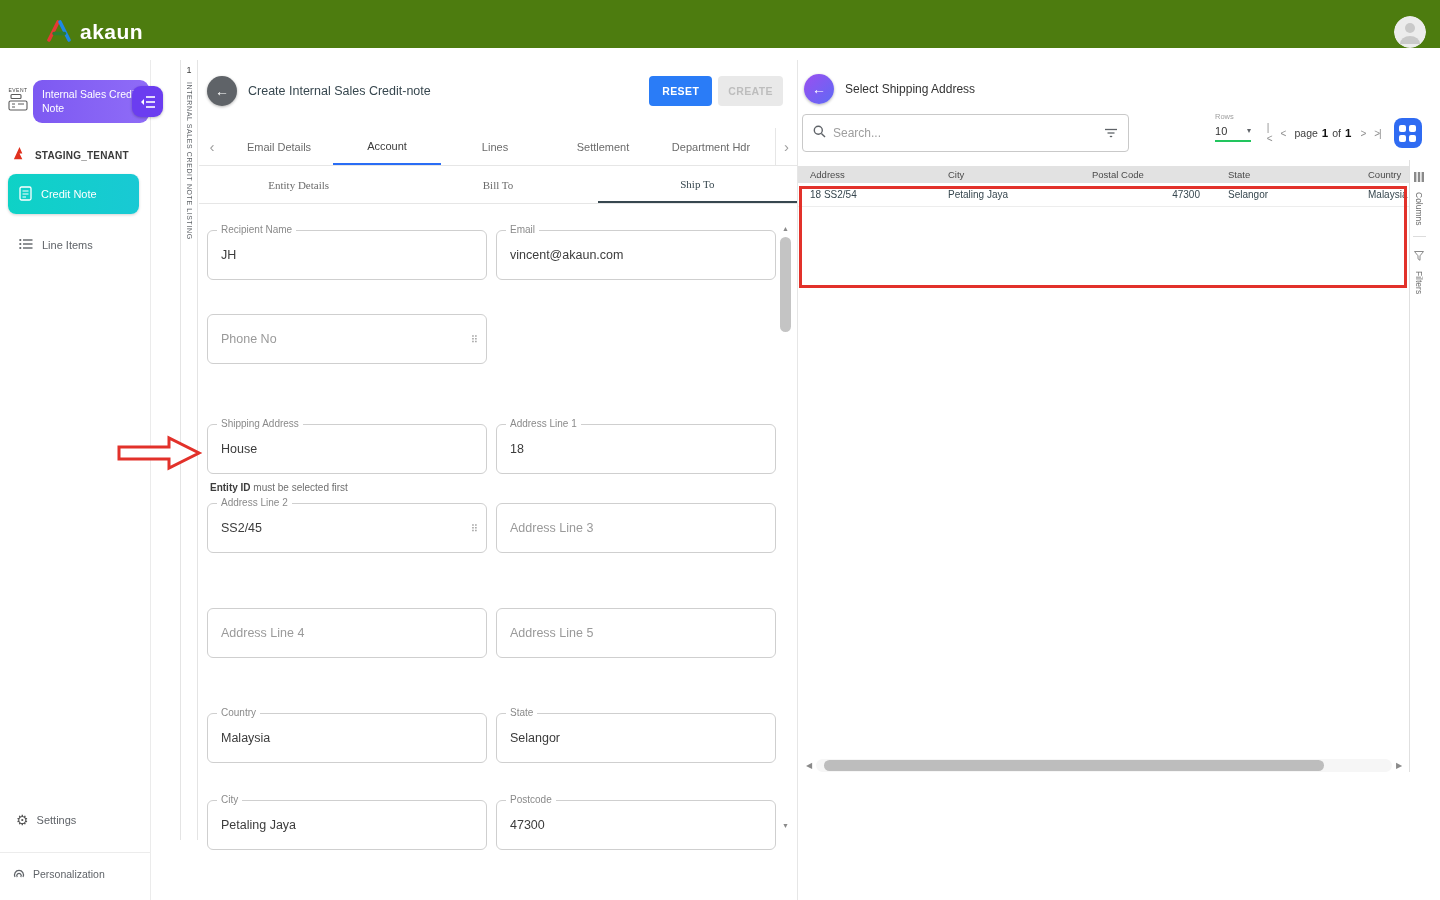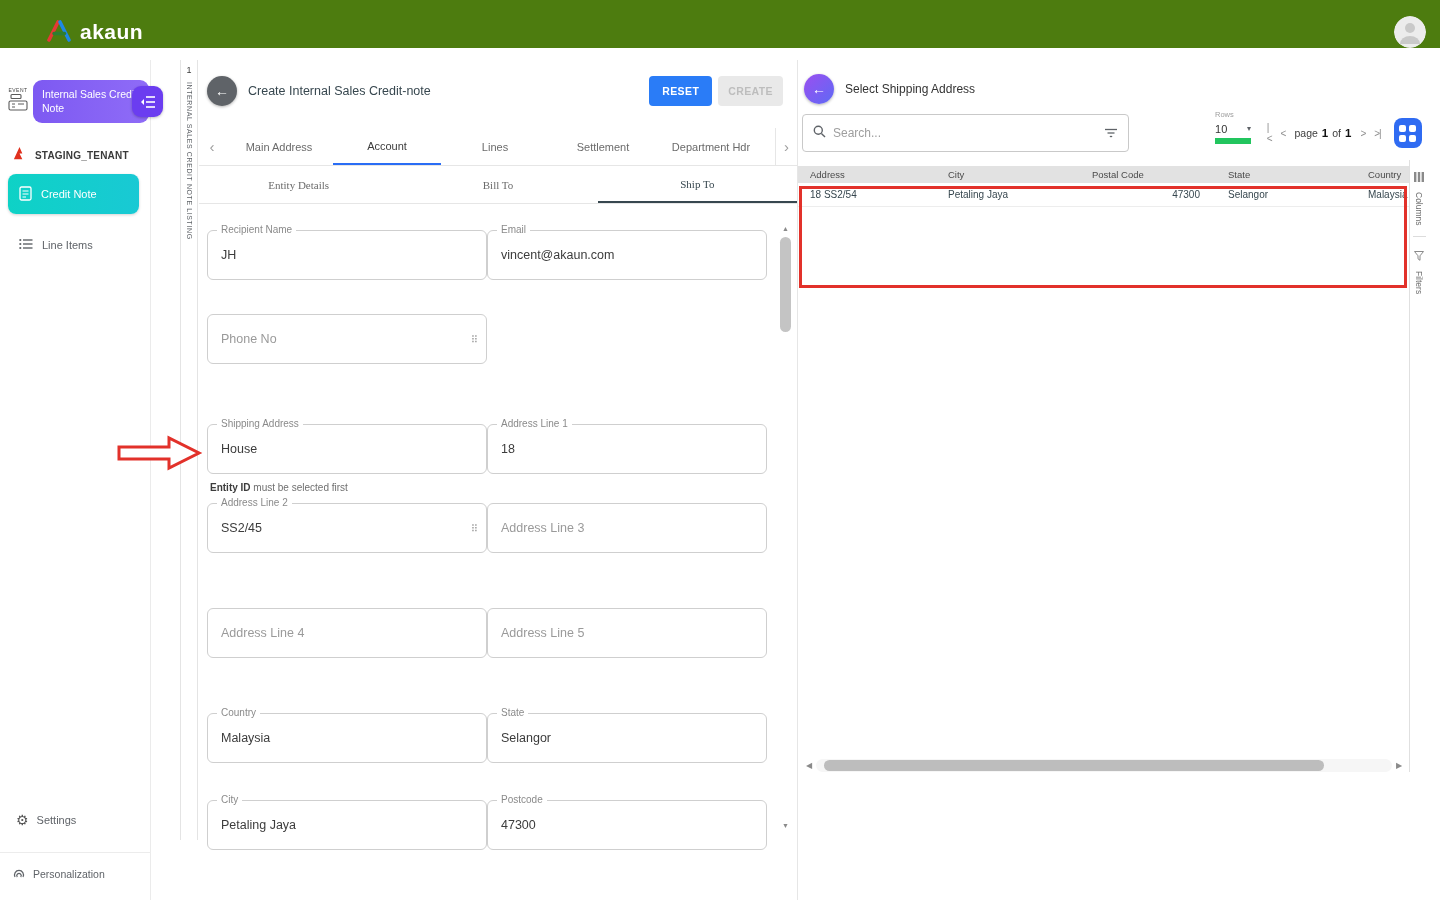--- a/index.html
+++ b/index.html
@@ -43,21 +43,21 @@
   .tabs-row { display:flex; align-items:stretch; height:38px; margin-top:22px; border-bottom:1px solid #e6e6e6; }
   .tab-scroll { width:26px; display:flex; align-items:center; justify-content:center; color:#9e9e9e; font-size:15px; }
   .tab-scroll.right { margin-left:auto; width:22px; border-left:1px solid #e6e6e6; }
   .tab { width:108px; display:flex; align-items:center; justify-content:center; font-size:11px; color:#6b6b6b; white-space:nowrap; overflow:hidden; }
   .tab.active { color:#3c3c3c; border-bottom:2px solid #2a6df5; }
   .subtabs-row { display:flex; height:38px; border-bottom:1px solid #e6e6e6;font-family:Liberation Serif, serif; }
   .subtab { flex:1; display:flex; align-items:center; justify-content:center; font-size:11px; color:#6b6b6b; }
   .subtab.active { color:#37474f; border-bottom:2px solid #37474f; }
 
   .form-area { position:relative; padding:26px 0 0 8px; }
-  .form-row { display:flex; }
+  .form-row { display:flex; gap:9px; }
   .mb34 { margin-bottom:34px; } .mb60 { margin-bottom:60px; } .mb36 { margin-bottom:55px; } .mb37 { margin-bottom:37px; }
   .field { position:relative; width:280px; height:50px; border:1px solid #cfcfcf; border-radius:6px; background:#fff; }
   .flabel { position:absolute; top:-7px; left:9px; font-size:10px; color:#8a8a8a; background:#fff; padding:0 4px; white-space:nowrap; }
   .fvalue { position:absolute; left:13px; top:50%; transform:translateY(-50%); font-size:12.5px; color:#3c3c3c; white-space:nowrap; }
   .fplaceholder { position:absolute; left:13px; top:50%; transform:translateY(-50%); font-size:12.5px; color:#9a9a9a; }
   .ficon { position:absolute; right:8px; top:50%; transform:translateY(-50%); font-size:10px; color:#9e9e9e; }
   .helper { font-size:10px; color:#6f6f6f; margin:8px 0 10px 3px; }
   .helper b { color:#3c3c3c; }
 
   .vscroll { position:absolute; right:5px; top:165px; width:13px; height:604px; }
@@ -68,21 +68,21 @@
   
   .modal-panel { position:absolute; left:797px; top:60px; width:631px; height:840px; background:#fff; border-left:1px solid #e6e6e6; }
   .modal-header { display:flex; align-items:center; padding:14px 8px 0 6px; }
   .modal-title { margin-left:11px; font-size:12px; color:#333; }
   .modal-controls { display:flex; align-items:center; padding:10px 6px 0 4px; }
   .search-bar { width:345px; height:38px; border:1px solid #c9c9c9; border-radius:4px; display:flex; align-items:center; gap:7px; padding:0 10px; }
   .search-placeholder { font-size:12px; color:#9e9e9e; }
   .filter-btn { margin-left:auto; display:flex; align-items:center; }
   .rows-box { margin-left:86px; position:relative; width:40px; }
   .rows-label { position:absolute; top:-13px; left:0; font-size:7.5px; color:#9e9e9e; }
-  .rows-value { display:flex; align-items:center; justify-content:space-between; width:36px; font-size:11px; color:#333; border-bottom:6px solid #22c55e; padding-bottom:3px; }
+  .rows-value { display:flex; align-items:center; justify-content:space-between; width:36px; font-size:11px; color:#333; border-bottom:2px solid #22c55e; padding-bottom:3px; }
   .caret { font-size:8px; color:#5f6368; }
   .pager { display:flex; align-items:center; gap:9px; margin-left:14px; color:#8f8f8f; font-size:10px; }
   .pager .nav { letter-spacing:-1px; }
   .page-text { color:#3c3c3c; font-size:10.5px; display:flex; gap:4px; align-items:baseline; }
   .page-num { font-weight:bold; font-size:11.5px; color:#111; }
   .grid-btn { margin-left:13px; width:30px; height:30px; border-radius:8px; background:#2f6bf2; display:grid; grid-template-columns:7px 7px; grid-template-rows:7px 7px; gap:3px; place-content:center; }
   .grid-btn span { background:#fff; border-radius:2px; }
 
   .table { margin-top:14px; position:relative; width:611px; }
   .thead { display:flex; height:17px; background:#e2e2e2; align-items:center; }
@@ -218,21 +218,21 @@
     </div>
     <span class="main-title">Create Internal Sales Credit-note</span>
     <button class="btn-reset" style="border:none;">RESET</button>
     <button class="btn-create" style="border:none;">CREATE</button>
   </div>
 
   <div class="tabs-row">
     <div class="tab-scroll">
         <span>‹</span>
       </div>
-    <div class="tab">Main Address</div>
+    <div class="tab">Email Details</div>
     <div class="tab active">Account</div>
     <div class="tab">Lines</div>
     <div class="tab">Settlement</div>
     <div class="tab">Department Hdr</div>
     <div class="tab-scroll right">
         <span>›</span>
       </div>
   </div>
 
   <div class="subtabs-row">

